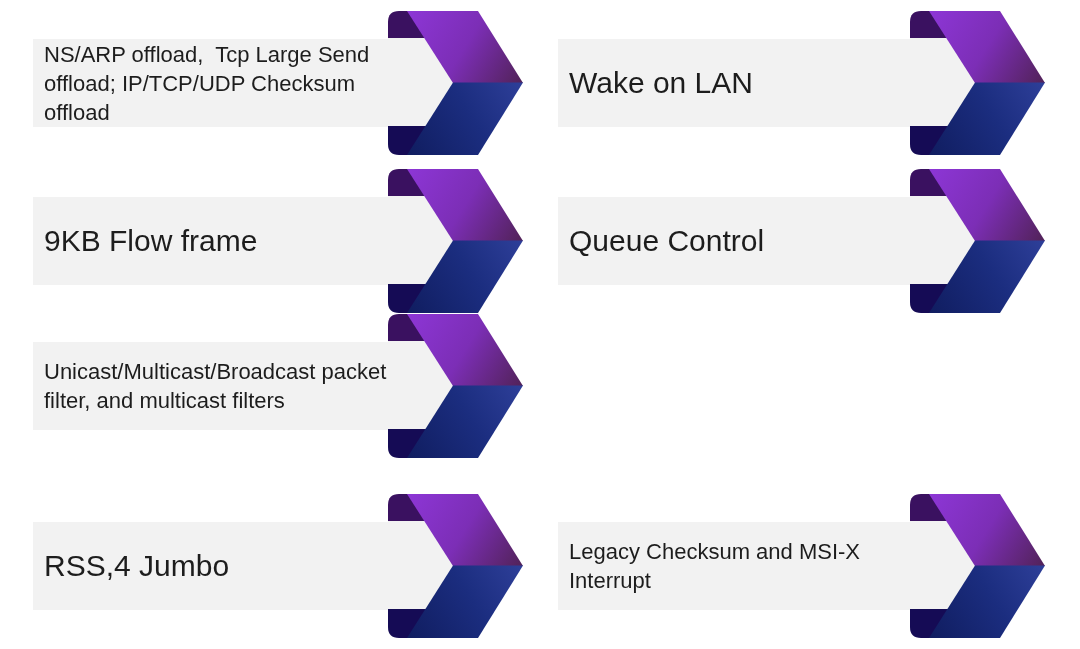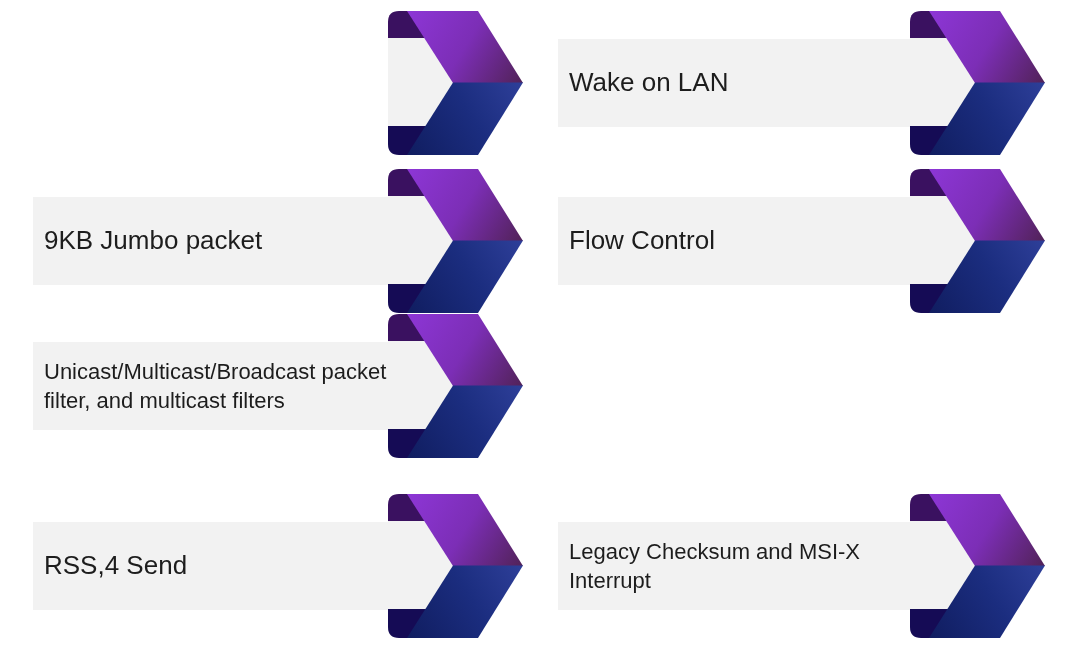--- a/index.html
+++ b/index.html
@@ -28,21 +28,21 @@
   }
   .col-l .bar { width: 357px; }
   .col-r .bar { width: 352px; }
   .label {
     padding-left: 11px;
     padding-right: 2px;
     color: #1d1d1d;
     white-space: pre-wrap;
   }
   .label.small { font-size: 22px; line-height: 29px; }
-  .label.large { font-size: 26px; line-height: 1.2; }
+  .label.large { font-size: 30px; line-height: 1.2; }
   .arrow {
     position: absolute;
     top: 0; right: 0;
     width: 135px; height: 144px;
     display: block;
   }
   .defs-svg { position: absolute; width: 0; height: 0; }
 </style>
 </head>
 <body>
@@ -65,65 +65,68 @@
         <path d="M11,0 L40,0 L40,72 L0,72 L0,11 Q0,0 11,0 Z" fill="#3a1160"></path>
         <path d="M0,72 L40,72 L40,144 L11,144 Q0,144 0,133 L0,72 Z" fill="#150b55"></path>
         <rect x="-2" y="27" width="69" height="88" fill="#f2f2f2"></rect>
         <path d="M19,0 L90,0 L135,72 L65,72 Z" fill="url(#gradPurple)"></path>
         <path d="M65,71.5 L135,71.5 L90,144 L19,144 Z" fill="url(#gradNavy)"></path>
       </g>
     </defs>
   </svg>
 
   <div class="cell col-l row-1">
+    <div class="bar">
+      <div class="label small">NS/ARP offload,  Tcp Large Send offload; IP/TCP/UDP Checksum offload</div>
+    </div>
     <svg class="arrow" viewBox="0 0 135 144">
         <use href="#arrow-shape"></use>
       </svg>
   </div>
 
   <div class="cell col-r row-1">
     <div class="bar">
       <div class="label large">Wake on LAN</div>
     </div>
     <svg class="arrow" viewBox="0 0 135 144">
         <use href="#arrow-shape"></use>
       </svg>
   </div>
 
   <div class="cell col-l row-2">
     <div class="bar">
-      <div class="label large">9KB Jumbo packet</div>
+      <div class="label large">9KB Flow frame</div>
     </div>
     <svg class="arrow" viewBox="0 0 135 144">
         <use href="#arrow-shape"></use>
       </svg>
   </div>
 
   <div class="cell col-r row-2">
     <div class="bar">
-      <div class="label large">Flow Control</div>
+      <div class="label large">Queue Control</div>
     </div>
     <svg class="arrow" viewBox="0 0 135 144">
         <use href="#arrow-shape"></use>
       </svg>
   </div>
 
   <div class="cell col-l row-3">
     <div class="bar">
       <div class="label small">Unicast/Multicast/Broadcast packet filter, and multicast filters</div>
     </div>
     <svg class="arrow" viewBox="0 0 135 144">
         <use href="#arrow-shape"></use>
       </svg>
   </div>
 
 
   <div class="cell col-l row-4">
     <div class="bar">
-      <div class="label large">RSS,4 Send</div>
+      <div class="label large">RSS,4 Jumbo</div>
     </div>
     <svg class="arrow" viewBox="0 0 135 144">
         <use href="#arrow-shape"></use>
       </svg>
   </div>
 
   <div class="cell col-r row-4">
     <div class="bar">
       <div class="label small">Legacy Checksum and MSI-X Interrupt</div>
     </div>

